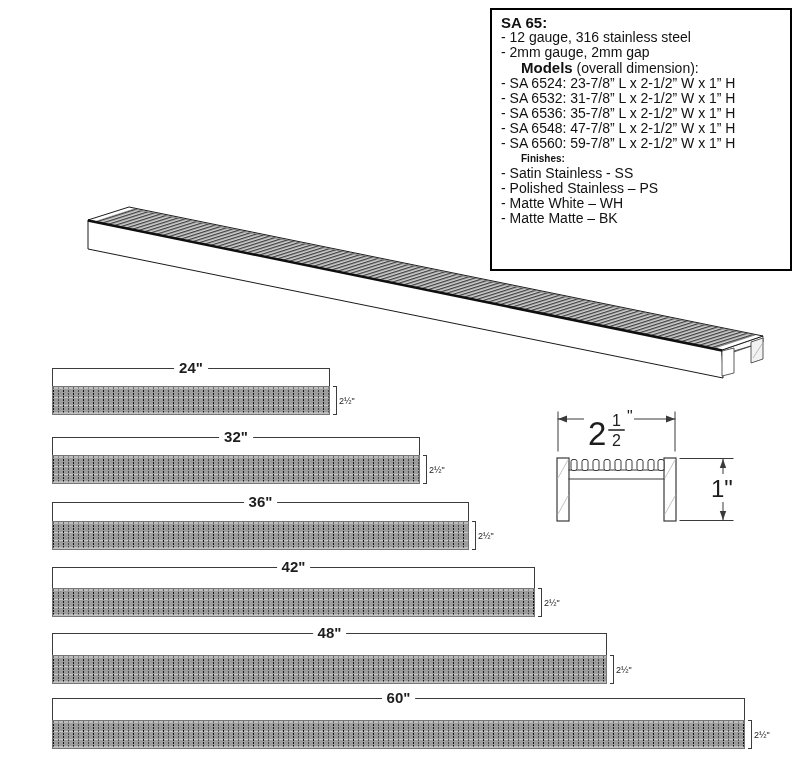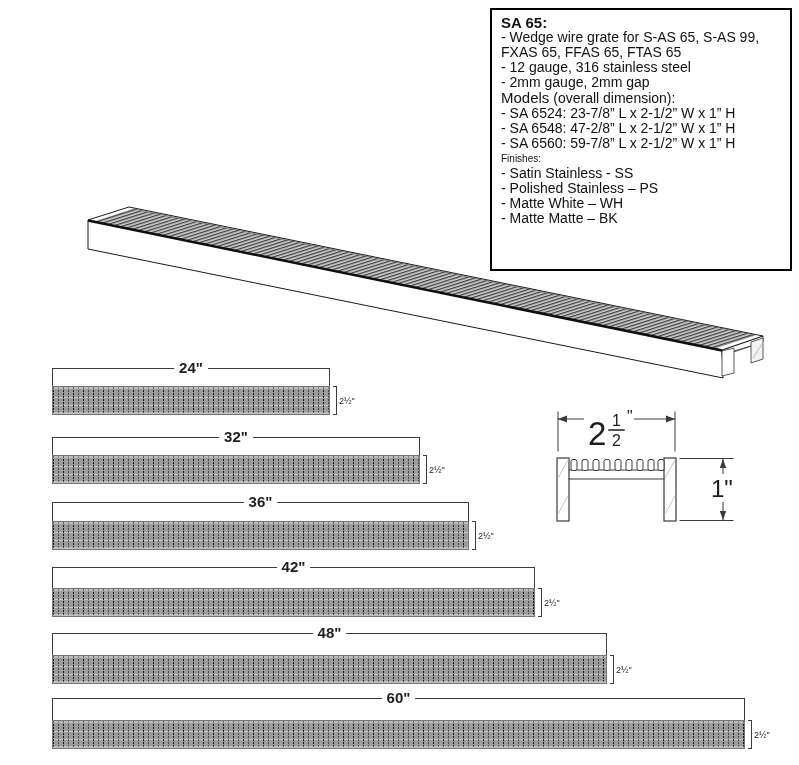--- a/index.html
+++ b/index.html
@@ -4,21 +4,21 @@
 <style>
   html,body{margin:0;padding:0;background:#fff;}
   .canvas{position:relative;width:799px;height:765px;background:#fff;overflow:hidden;
           font-family:"Liberation Sans",sans-serif;color:#111;}
   .drawing-svg{position:absolute;left:0;top:0;}
 
   
   .specbox{position:absolute;left:490px;top:8px;width:302px;height:263px;
            border:2px solid #000;box-sizing:border-box;padding:5px 9px 4px 9px;
            font-size:14px;line-height:15px;overflow:hidden;}
-  .bold{font-weight:normal;}
+  .bold{font-weight:bold;margin-left:20px;}
   .spec-title{font-size:15px;font-weight:bold;}
   .spec-line{white-space:normal;}
 
   
   .prow{position:absolute;left:52px;}
   .pdim{position:absolute;left:0;right:0;top:0;height:0;border-top:1px solid #3c3c3c;}
   .plabel{position:absolute;left:50%;top:0;transform:translate(-50%,-52%);
           background:#fff;padding:0 5px;font-weight:bold;font-size:15px;line-height:1;
           color:#1d1d1d;white-space:nowrap;}
   .pext{position:absolute;top:0;width:1px;background:#3c3c3c;}
@@ -107,26 +107,27 @@
       <line x1="723" y1="459" x2="723" y2="520" stroke="#3a3a3a" stroke-width="1"></line>
       <polygon points="723,459 719.8,468 726.2,468" fill="#3a3a3a"></polygon>
       <polygon points="723,520 719.8,511 726.2,511" fill="#3a3a3a"></polygon>
       <rect x="709" y="474" width="30" height="28" fill="#fff"></rect>
       <text x="711" y="497" font-size="24">1"</text>
     </g>
   </svg>
 
   <div class="specbox">
     <div class="spec-title">SA 65:</div>
-    <div class="spec-line">- Wedge wire grate for S-AS 65, S-AS 99, FXAS 65, FFAS 65, FTAS 65</div>
     <div class="spec-line">- 12 gauge, 316 stainless steel</div>
     <div class="spec-line">- 2mm gauge, 2mm gap</div>
     <div class="spec-line"><span class="bold" style="font-size:15px;">Models</span><span> (overall dimension):</span></div>
     <div class="spec-line">- SA 6524: 23-7/8” L x 2-1/2” W x 1” H</div>
-    <div class="spec-line">- SA 6548: 47-2/8” L x 2-1/2” W x 1” H</div>
+    <div class="spec-line">- SA 6532: 31-7/8” L x 2-1/2” W x 1” H</div>
+    <div class="spec-line">- SA 6536: 35-7/8” L x 2-1/2” W x 1” H</div>
+    <div class="spec-line">- SA 6548: 47-7/8” L x 2-1/2” W x 1” H</div>
     <div class="spec-line">- SA 6560: 59-7/8” L x 2-1/2” W x 1” H</div>
     <div class="spec-line bold" style="font-size:10px;">Finishes:</div>
     <div class="spec-line">- Satin Stainless - SS</div>
     <div class="spec-line">- Polished Stainless – PS</div>
     <div class="spec-line">- Matte White – WH</div>
     <div class="spec-line">- Matte Matte – BK</div>
   </div>
 
   <div class="prow" style="top:368px;width:278px;">
     <div class="pdim"></div>

